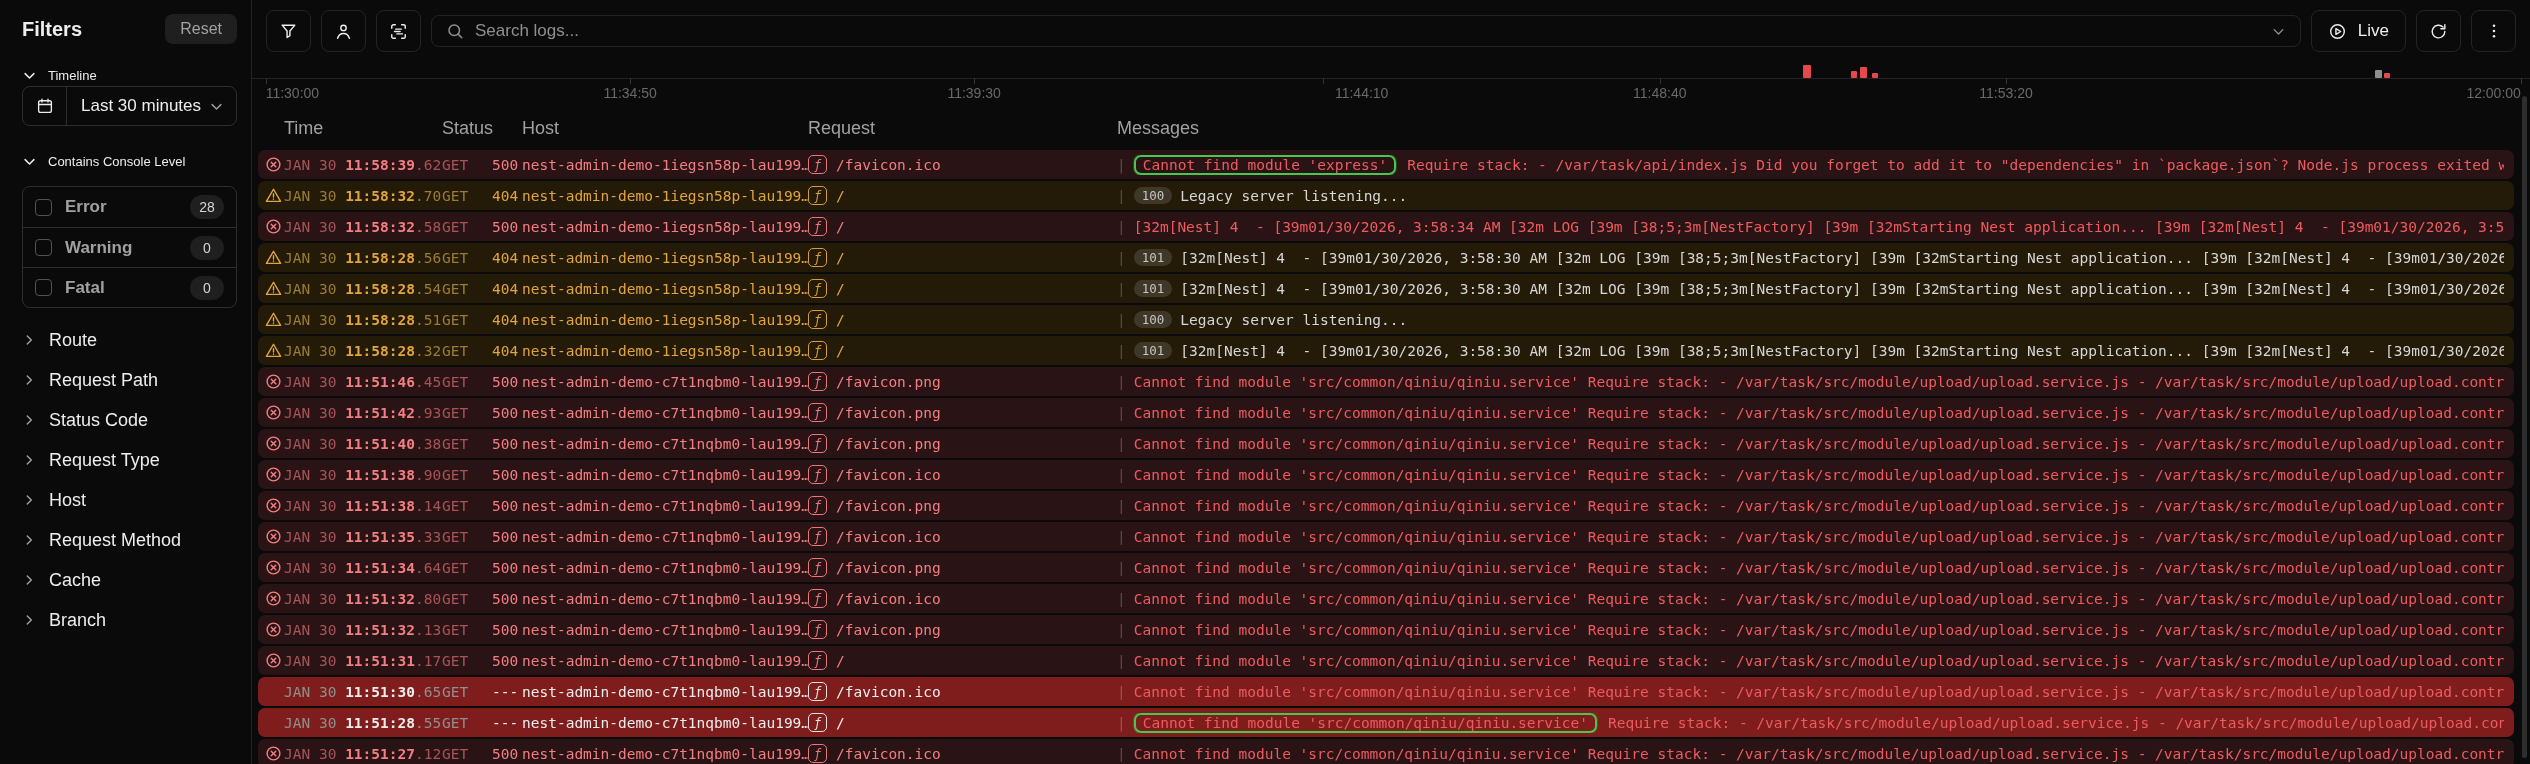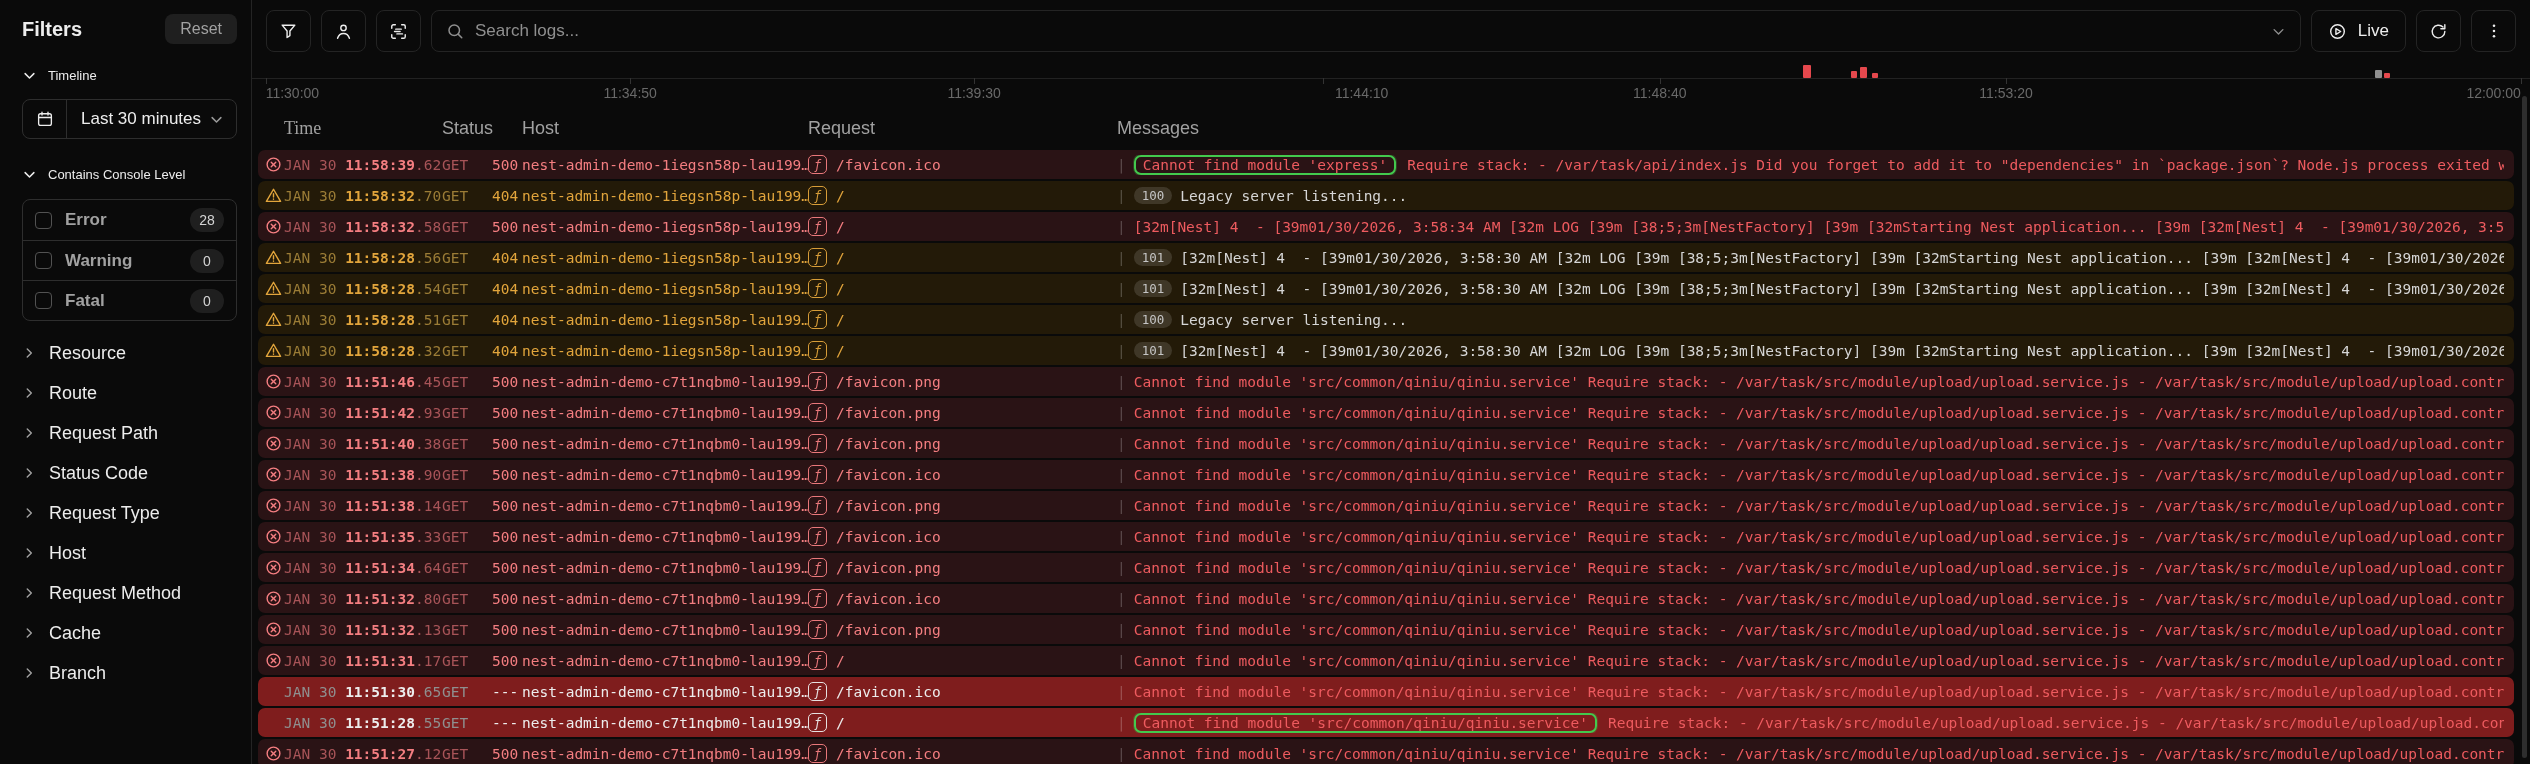--- a/index.html
+++ b/index.html
@@ -9,21 +9,21 @@
 
   
   aside { width:252px; flex:none; border-right:1px solid #242424; padding:0 14px 0 22px; }
   .sb-head { display:flex; justify-content:space-between; align-items:center; padding-top:14px; }
   .sb-title { font-size:20px; font-weight:700; }
   .reset-btn { background:#1f1f1f; border:none; border-radius:8px; color:#a1a1a1;
     font-size:16px; padding:6px 15px; cursor:pointer; font-family:inherit; }
   .sec-head { display:flex; align-items:center; gap:11px; font-size:13px; color:#ededed; cursor:pointer; }
   .sec-head.mt1 { margin-top:24px; } .sec-head.mt2 { margin-top:28px; }
   .sec-head svg { flex:none; }
-  .tl-select { margin-top:16px; height:40px; border:1px solid #2e2e2e; border-radius:8px;
+  .tl-select { margin-top:3px; height:40px; border:1px solid #2e2e2e; border-radius:8px;
     display:flex; align-items:center; cursor:pointer; }
   .cal-cell { width:44px; height:100%; border-right:1px solid #2e2e2e; display:flex;
     align-items:center; justify-content:center; color:#ededed; }
   .tl-value { flex:1; padding-left:14px; font-size:17px; }
   .tl-select > svg { margin-right:12px; color:#9a9a9a; }
   .level-box { margin-top:17px; border:1px solid #2e2e2e; border-radius:8px; overflow:hidden; }
   .level-row { height:40px; display:flex; align-items:center; gap:13px; padding:0 12px; cursor:pointer; }
   .level-row + .level-row { border-top:1px solid #2e2e2e; }
   .cb { width:17px; height:17px; border:1.5px solid #525252; border-radius:4px; flex:none; }
   .level-label { flex:1; font-size:17px; color:#a1a1a1;font-weight:bold; }
@@ -32,21 +32,21 @@
   .collapsed-list { margin-top:12px; }
   .cs-row { height:40px; display:flex; align-items:center; gap:13px; cursor:pointer; }
   .cs-row svg { color:#a1a1a1; }
   .cs-label { font-size:18px; color:#ededed; }
 
   
   main { flex:1; position:relative; min-width:0; }
   .toolbar { height:62px; display:flex; align-items:center; gap:10px; padding:0 14px; }
   .tb-btn { width:45px; height:42px; background:#0a0a0a; border:1px solid #242424; border-radius:8px;
     display:flex; align-items:center; justify-content:center; color:#ededed; cursor:pointer; flex:none; }
-  .search { flex:1; height:42px; border:1px solid #242424; border-radius:8px; display:flex;
+  .search { flex:1; height:32px; border:1px solid #242424; border-radius:8px; display:flex;
     align-items:center; gap:11px; padding:0 14px; color:#8f8f8f; }
   .search input { flex:1; background:transparent; border:none; outline:none; color:#ededed;
     font-size:17px; font-family:inherit; }
   .search input::placeholder { color:#8f8f8f; }
   .live-btn { height:42px; border:1px solid #242424; background:#0a0a0a; border-radius:8px;
     display:flex; align-items:center; gap:11px; padding:0 16px; color:#ededed; font-size:17px;
     cursor:pointer; font-family:inherit; flex:none; }
 
   
   .timeline { position:relative; height:44px; }
@@ -54,21 +54,21 @@
   .tl-bar { position:absolute; bottom:28px; border-radius:1px; }
   .tl-bar.red { background:#e5484d; } .tl-bar.gray { background:#8f8f8f; }
   .tl-tickmark { position:absolute; top:16px; width:1px; height:6px; background:#333; }
   .tl-ticklabel { position:absolute; top:23px; font-size:14px; color:#696969; white-space:nowrap; }
   .tl-ticklabel.center { transform:translateX(-50%); }
   .tl-ticklabel.right { transform:translateX(-100%); }
 
   
   .table-head { height:44px; display:flex; align-items:center; padding-left:32px;
     font-size:18px; color:#a1a1a1; }
-  .h-time{width:158px;font-family:Liberation Serif, serif;} .h-status{width:80px;} .h-host{width:286px;} .h-req{width:309px;} .h-msg{flex:1;}
+  .h-time{width:158px;} .h-status{width:80px;} .h-host{width:286px;} .h-req{width:309px;} .h-msg{flex:1;}
   .rows { padding:0 16px 0 6px; }
   .logrow { height:29px; margin-bottom:2px; border-radius:7px; display:flex; align-items:center;
     padding:0 10px 0 7px; font-family:"DejaVu Sans Mono","Liberation Mono",monospace;
     font-size:14.5px; white-space:pre; overflow:hidden; cursor:pointer; }
   .lv-error   { background:#2a1315; --dim:#a85458; --bright:#f47e81; --msg:#ee5b5f; }
   .lv-warning { background:#231a08; --dim:#9b7c36; --bright:#e2a53c; --msg:#d6d6d6; }
   .lv-none    { background:#7f1d1d; --dim:#8f8f8f; --bright:#ededed; --msg:#ee5b5f; }
   .c-icon { width:19px; flex:none; display:flex; align-items:center; color:var(--bright); }
   .c-time { width:158px; flex:none; overflow:hidden; }
   .t-date,.t-ms { color:var(--dim); } .t-time { color:var(--bright); font-weight:700; }
@@ -141,26 +141,20 @@
   </div>
 
   <div class="level-row">
     <span class="cb"></span>
     <span class="level-label">Fatal</span>
     <span class="count-badge">0</span>
   </div>
 </div>
 
     <div class="collapsed-list">
-  <div class="cs-row">
-    <svg width="14" height="14" viewBox="0 0 24 24" fill="none" stroke="currentColor" stroke-width="2.4" stroke-linecap="round" stroke-linejoin="round">
-            <polyline points="9 5 16 12 9 19"></polyline>
-          </svg>
-    <span class="cs-label">Resource</span>
-  </div>
 
 
   <div class="cs-row">
     <svg width="14" height="14" viewBox="0 0 24 24" fill="none" stroke="currentColor" stroke-width="2.4" stroke-linecap="round" stroke-linejoin="round">
             <polyline points="9 5 16 12 9 19"></polyline>
           </svg>
     <span class="cs-label">Route</span>
   </div>
 
   <div class="cs-row">

